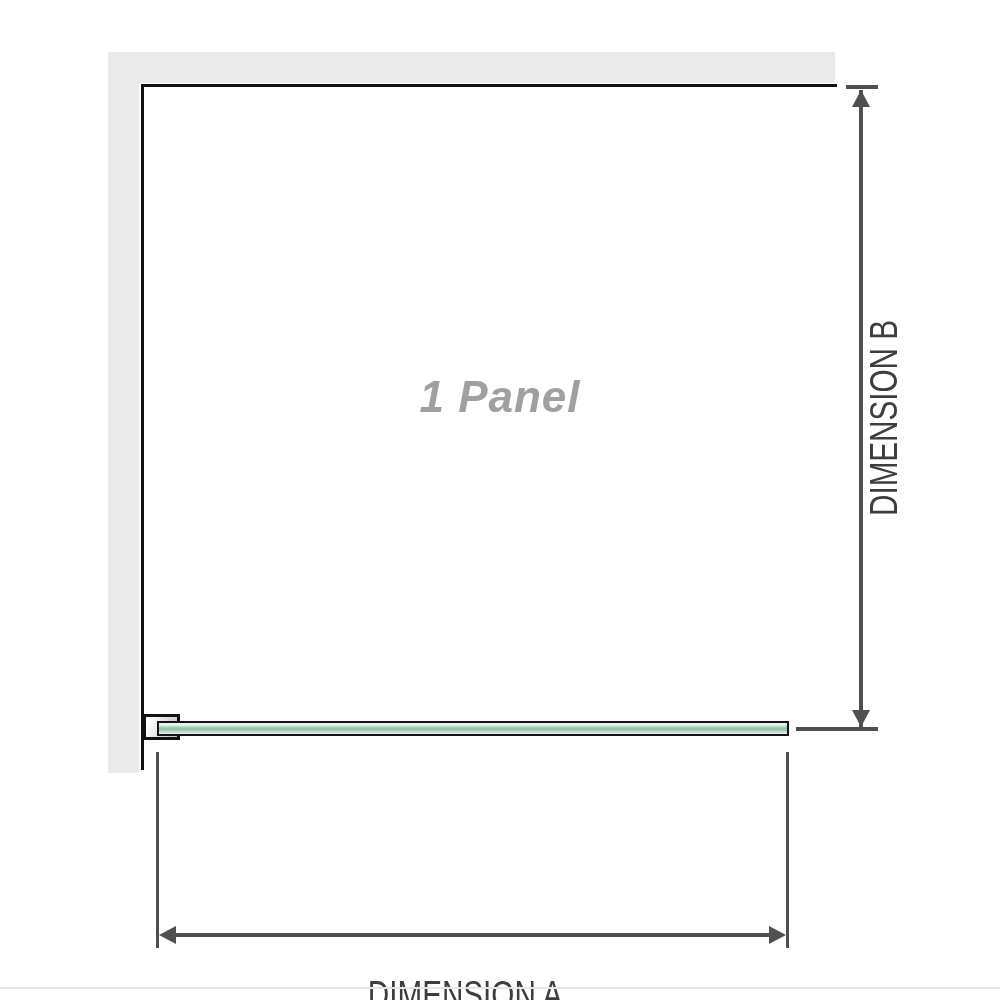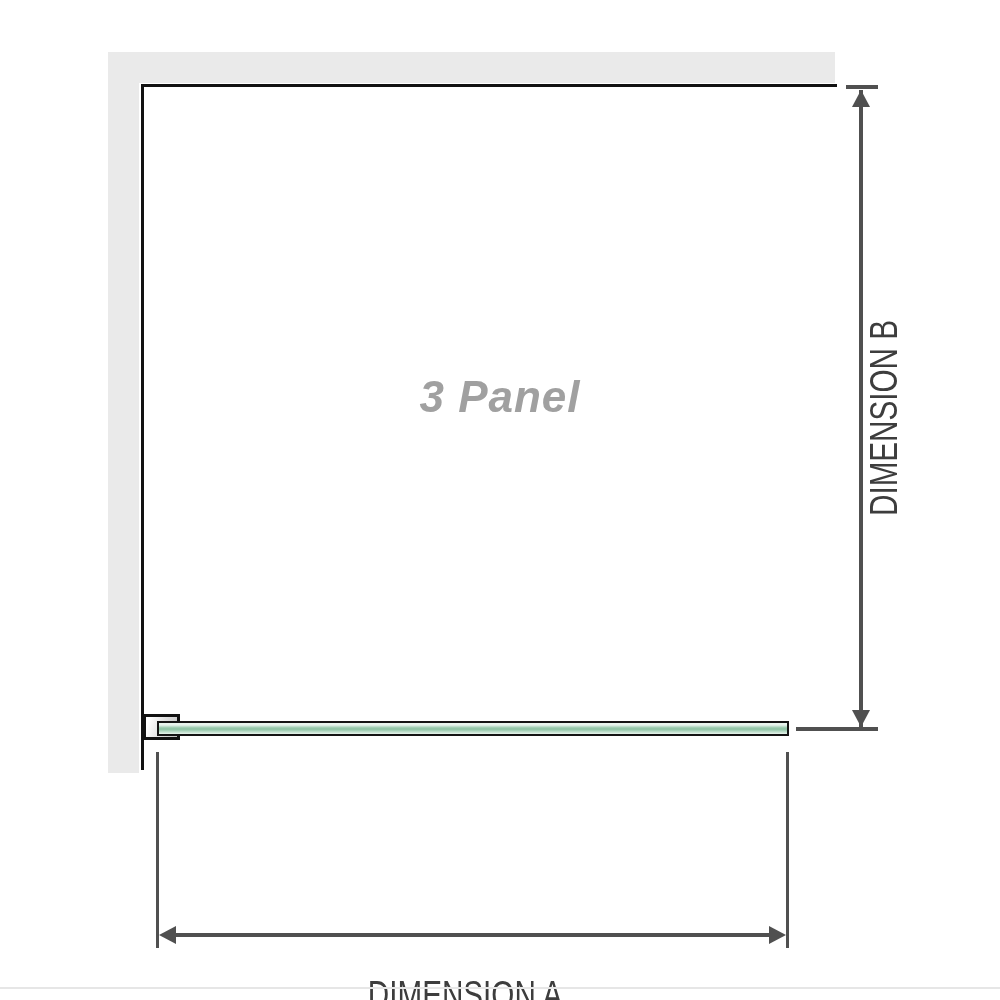--- a/index.html
+++ b/index.html
@@ -145,21 +145,21 @@
 </head>
 <body>
 
 <div class="canvas">
 
   <div class="wall-top"></div>
   <div class="wall-left"></div>
   <div class="border-top"></div>
   <div class="border-left"></div>
 
-  <div class="panel-label">3 Panel</div>
+  <div class="panel-label">1 Panel</div>
 
   <div class="bracket"></div>
   <div class="glass"></div>
 
   <div class="dim dimb-tick-top"></div>
   <div class="dim dimb-vline"></div>
   <div class="arrow arrow-up"></div>
   <div class="arrow arrow-down"></div>
   <div class="dim dimb-tick-bottom"></div>
   <div class="dim-label dimb-label">

